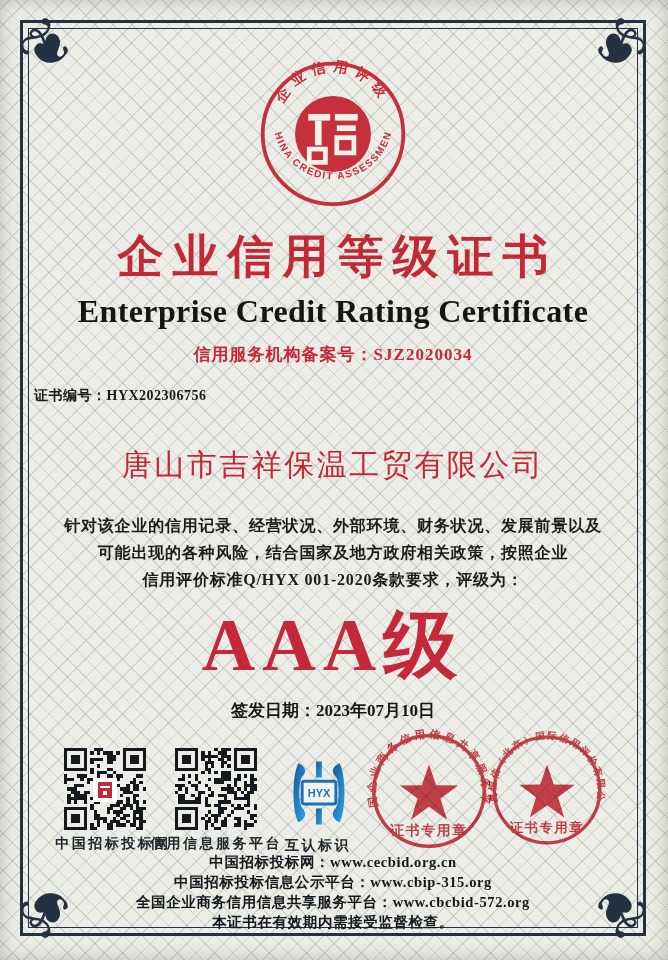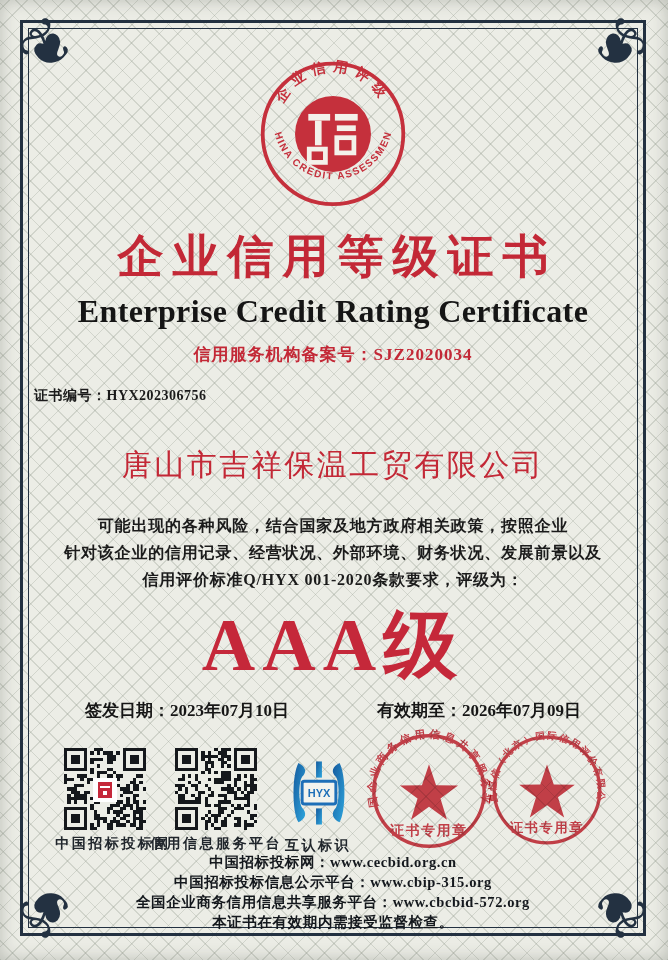--- a/index.html
+++ b/index.html
@@ -110,30 +110,29 @@
     </svg>
 
     <div class="title-cn">企业信用等级证书</div>
     <div class="title-en">Enterprise Credit Rating Certificate</div>
     <div class="reg-line">信用服务机构备案号：SJZ2020034</div>
     <div class="certno-line">证书编号：HYX202306756</div>
 
     <div class="company">唐山市吉祥保温工贸有限公司</div>
 
     <div class="statement">
+      <div>针对该企业的信用记录、经营状况、外部环境、财务状况、发展前景以及</div>
       <div>可能出现的各种风险，结合国家及地方政府相关政策，按照企业</div>
-      <div>针对该企业的信用记录、经营状况、外部环境、财务状况、发展前景以及</div>
       <div>信用评价标准Q/HYX 001-2020条款要求，评级为：</div>
     </div>
 
     <div class="rating">AAA级</div>
 
     <div class="dates">
       <span>签发日期：2023年07月10日</span>
-      <span>有效期至：2026年07月09日</span>
     </div>
 
     
     <div class="qr qr1">
         <svg viewBox="0 0 25 25" shape-rendering="crispEdges">
           <rect width="25" height="25" fill="#ecede6"></rect>
           <g fill="#15181c">
             <rect x="9" y="0" width="1" height="1"></rect>
             <rect x="10" y="0" width="1" height="1"></rect>
             <rect x="11" y="0" width="1" height="1"></rect>

